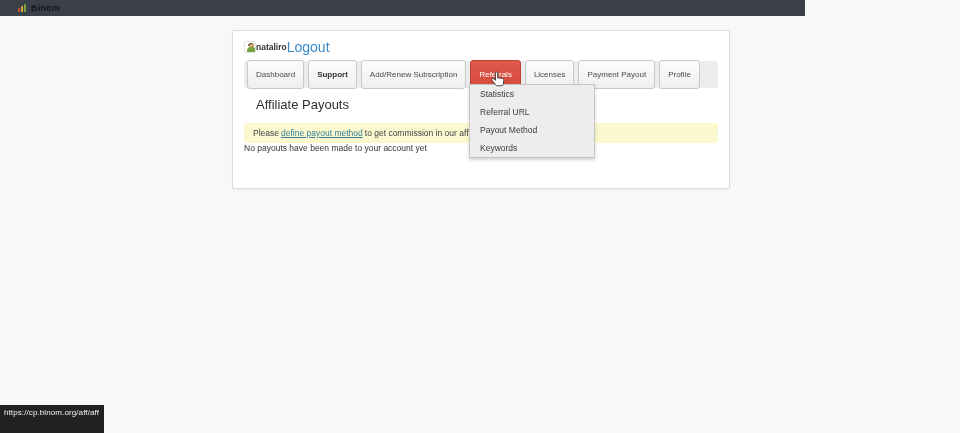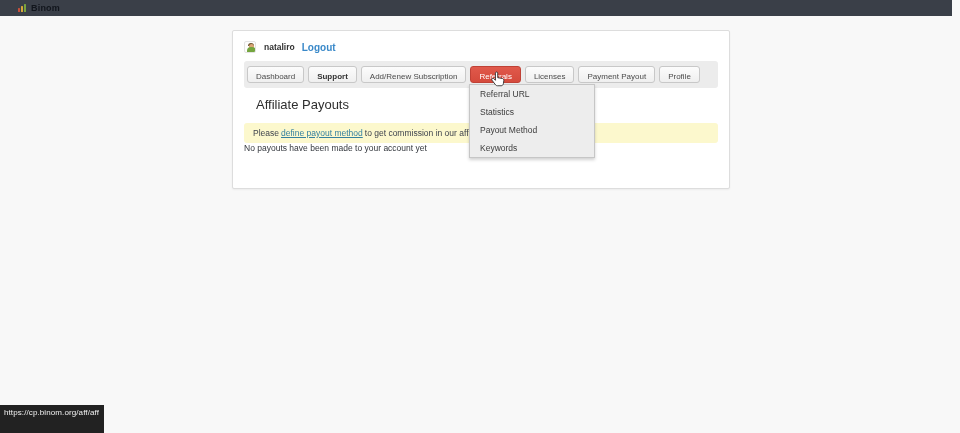--- a/index.html
+++ b/index.html
@@ -4,50 +4,50 @@
 <style>
   html,body{margin:0;padding:0;}
   body{
     width:960px;height:433px;position:relative;overflow:hidden;
     background:#f8f8f8;
     font-family:"Liberation Sans", sans-serif;
     -webkit-font-smoothing:antialiased;
   }
   
   .topbar{
-    position:absolute;left:0;top:0;width:952px;height:16px;
+    position:absolute;left:0;top:0;width:805px;height:16px;
     background:#3a3f48;display:flex;align-items:center;padding-left:18px;box-sizing:border-box;
   }
   .logo{display:flex;align-items:flex-end;gap:1px;height:8px;}
   .logo i{display:block;width:2px;border-radius:0.5px;}
   .logo .b1{height:4px;background:#c7503c;}
   .logo .b2{height:6px;background:#d8a83a;}
   .logo .b3{height:8px;background:#7aa43c;}
   .brand{color:#11151c;font-size:9px;font-weight:bold;margin-left:5px;letter-spacing:.2px;}
   
   .card{
     position:absolute;left:232px;top:30px;width:498px;height:159px;box-sizing:border-box;
     background:#ffffff;border:1px solid #dddddd;border-radius:2px;
     box-shadow:0 1px 2px rgba(0,0,0,.05);
     padding:9px 11px;
   }
   .user-row{display:flex;align-items:center;height:14px;}
   .avatar{position:relative;width:12px;height:12px;display:inline-block;background:#fdfdfd;border-radius:2px;overflow:hidden;border:1px solid #e3e3e3;box-sizing:border-box;}
   .av-hair{position:absolute;top:1px;left:3px;width:6px;height:3px;border-radius:3px 3px 0 0;background:#6e552f;}
   .av-head{position:absolute;top:2px;left:3.5px;width:5px;height:5px;border-radius:50%;background:#d9a575;}
   .av-body{position:absolute;bottom:0;left:1.5px;width:9px;height:5px;border-radius:4px 4px 0 0;background:#74a53e;}
-  .username{font-size:8.5px;font-weight:bold;color:#333;margin-left:8px;}
-  .logout{font-size:10px;color:#3a89c9;font-weight:bold;margin-left:7px;text-decoration:none;cursor:pointer;}
+  .username{font-size:8.5px;font-weight:bold;color:#333;margin-left:0;}
+  .logout{font-size:14px;color:#3a89c9;font-weight:normal;margin-left:0;text-decoration:none;cursor:pointer;}
   
   .navbar{
     margin-top:7px;height:27px;box-sizing:border-box;background:#ececec;border-radius:3px;
     padding:3px;display:flex;gap:4px;align-items:center;
   }
   .tab{
-    height:17px;line-height:19px;box-sizing:border-box;padding:0 8px;
+    height:29px;line-height:19px;box-sizing:border-box;padding:0 8px;
     font-family:"Liberation Sans", sans-serif;font-size:8px;color:#4b4b4b;
     background:linear-gradient(#fcfcfc,#efefef);
     border:1px solid #c8c8c8;border-radius:3px;cursor:pointer;white-space:nowrap;
   }
   .tab.bold{font-weight:bold;color:#333;}
   .tab.active{
     background:linear-gradient(#e0594b,#d54a3c);
     border-color:#bf4136;color:#fff;
   }
   
@@ -115,22 +115,22 @@
   </div>
 
   <h1 class="page-title">Affiliate Payouts</h1>
 
   <div class="alert"><span>Please</span><a>define payout method</a><span>to get commission in our affiliate program</span></div>
 
   <div class="empty-msg">No payouts have been made to your account yet</div>
 </div>
 
 <div class="dropdown">
+  <div class="dd-item">Statistics</div>
   <div class="dd-item">Referral URL</div>
-  <div class="dd-item">Statistics</div>
   <div class="dd-item">Payout Method</div>
   <div class="dd-item">Keywords</div>
 </div>
 
 <div class="cursor">
   <svg width="15" height="17" viewBox="0 0 24 27">
     <path d="M10.5 1.5c-1 0-1.8.8-1.8 1.8v11.5l-2.7-2.8c-.7-.7-1.9-.8-2.6-.1-.8.7-.9 1.8-.3 2.6l5.8 7.6c.7.9 1.8 1.4 2.9 1.4h5.9c1.9 0 3.4-1.4 3.7-3.2l.7-5.2c.2-1.5-.8-2.9-2.3-3.2l-7.5-1.3V3.3c0-1-.8-1.8-1.8-1.8z" fill="#ffffff" stroke="#2b2b2b" stroke-width="1.4"></path>
   </svg>
 </div>
 

